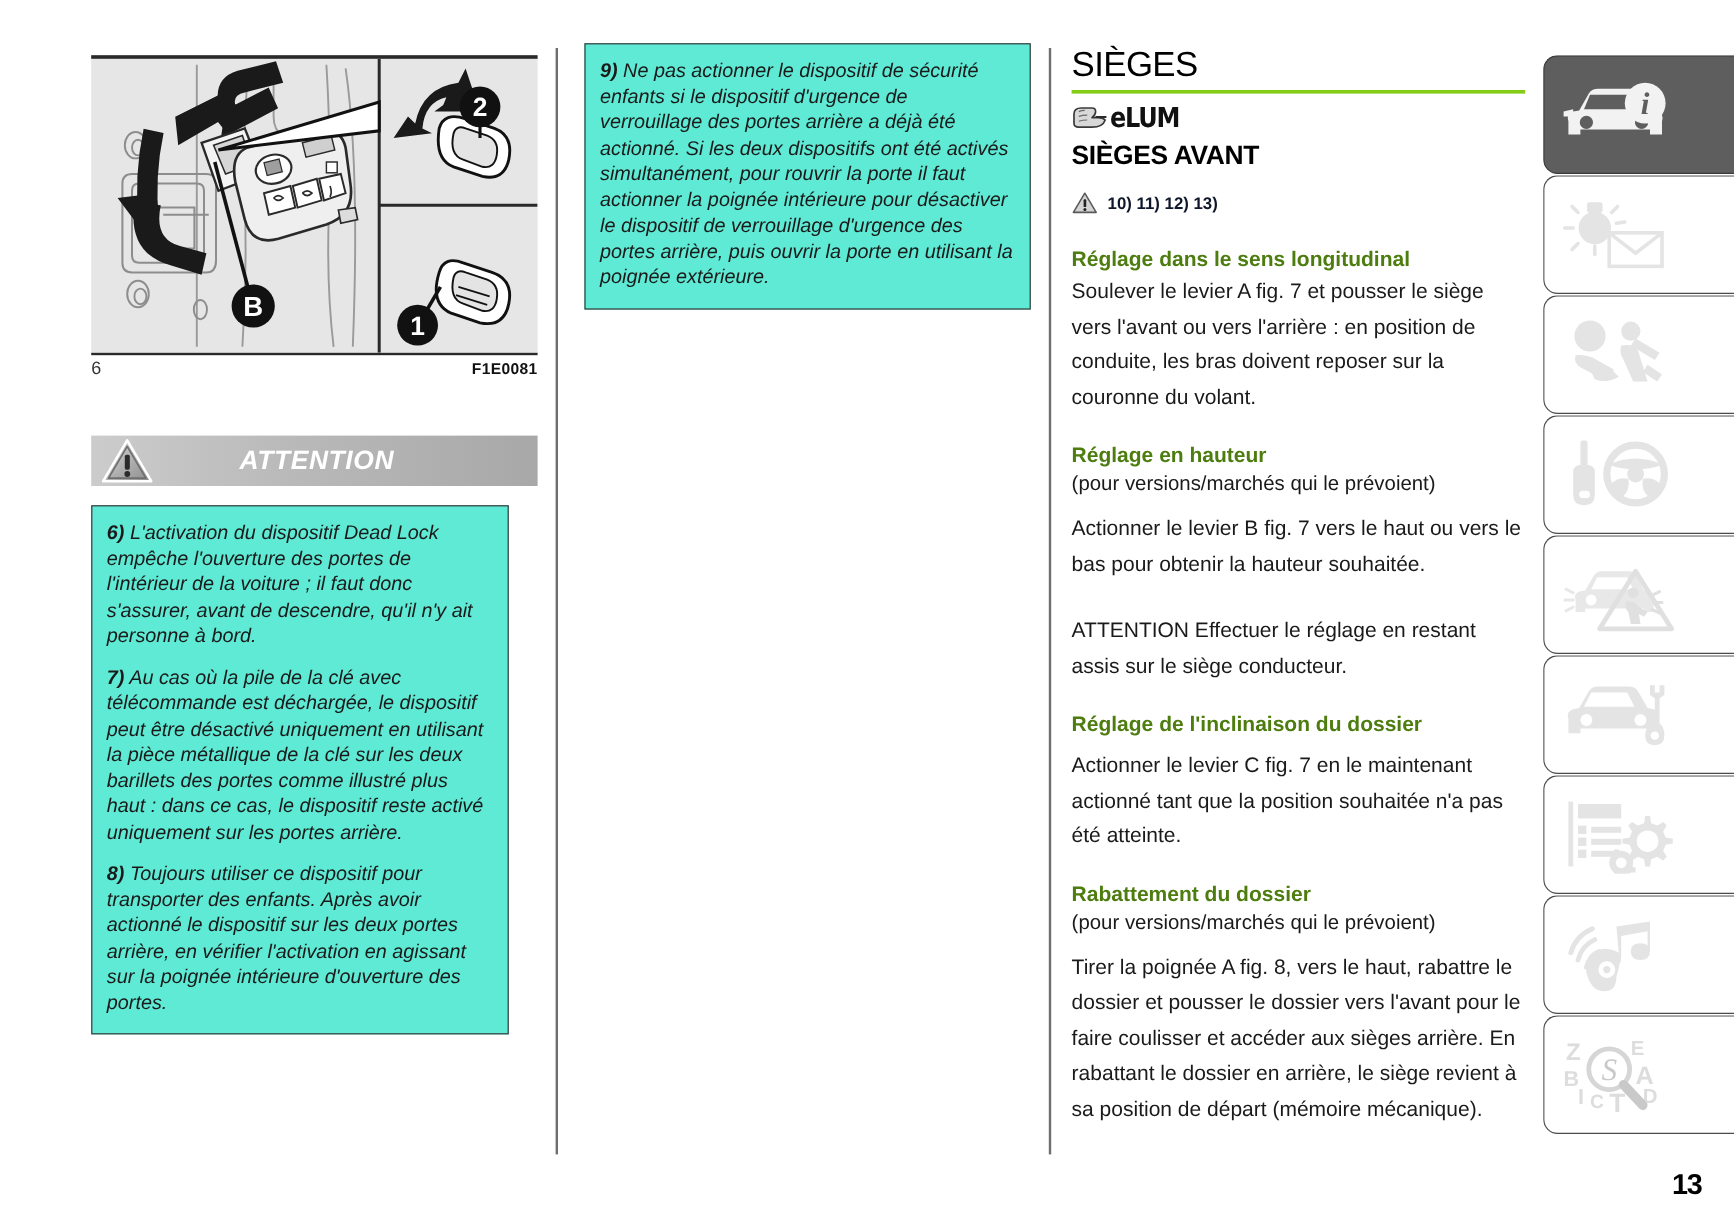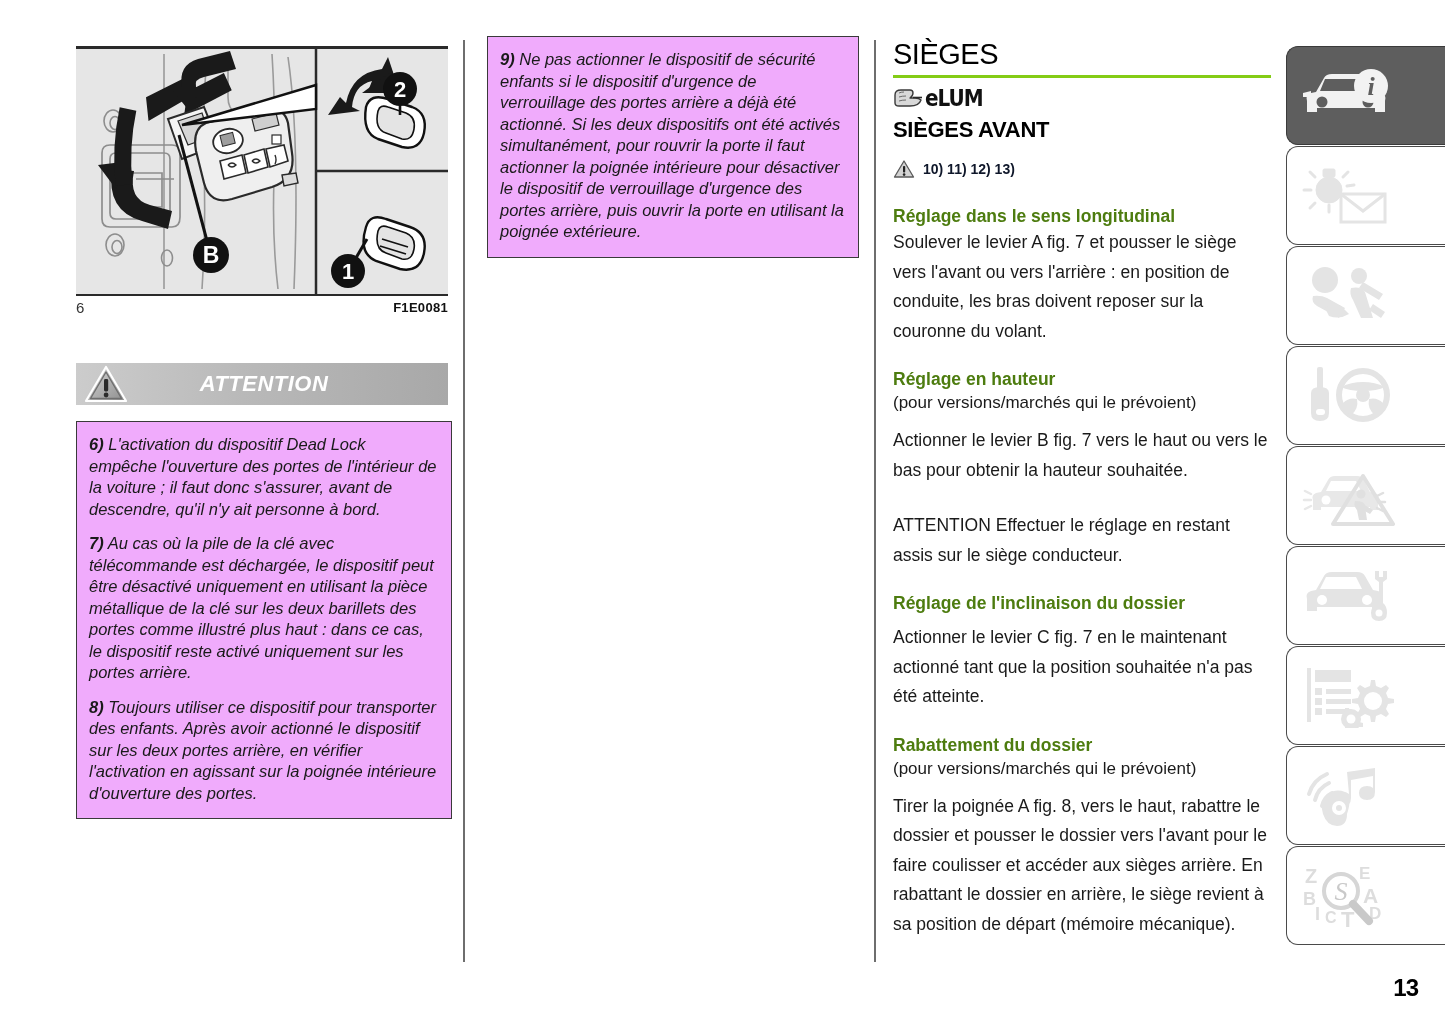--- a/index.html
+++ b/index.html
@@ -105,24 +105,24 @@
     color: #ffffff;
     letter-spacing: 0.5px;
     padding-right: 48px;
   }
 
   
   .note-box {
     position: absolute;
     box-sizing: border-box;
     border: 1.5px solid #3a3a3a;
-    background: #f0abfc;
+    background: #5eead4;
     padding: 12px 14px 14px 12px;
   }
-  #notes-left { left: 0; top: 421px; width: 376px; }
+  #notes-left { left: 0; top: 421px; width: 348px; }
   #notes-mid  { left: 0; top: 36px;  width: 372px; }
 
   .note-p {
     font-style: italic;
     font-size: 16.5px;
     line-height: 21.5px;
     color: #1a1a1a;
     margin: 0 0 13px 0;
   }
   .note-p:last-child { margin-bottom: 0; }

